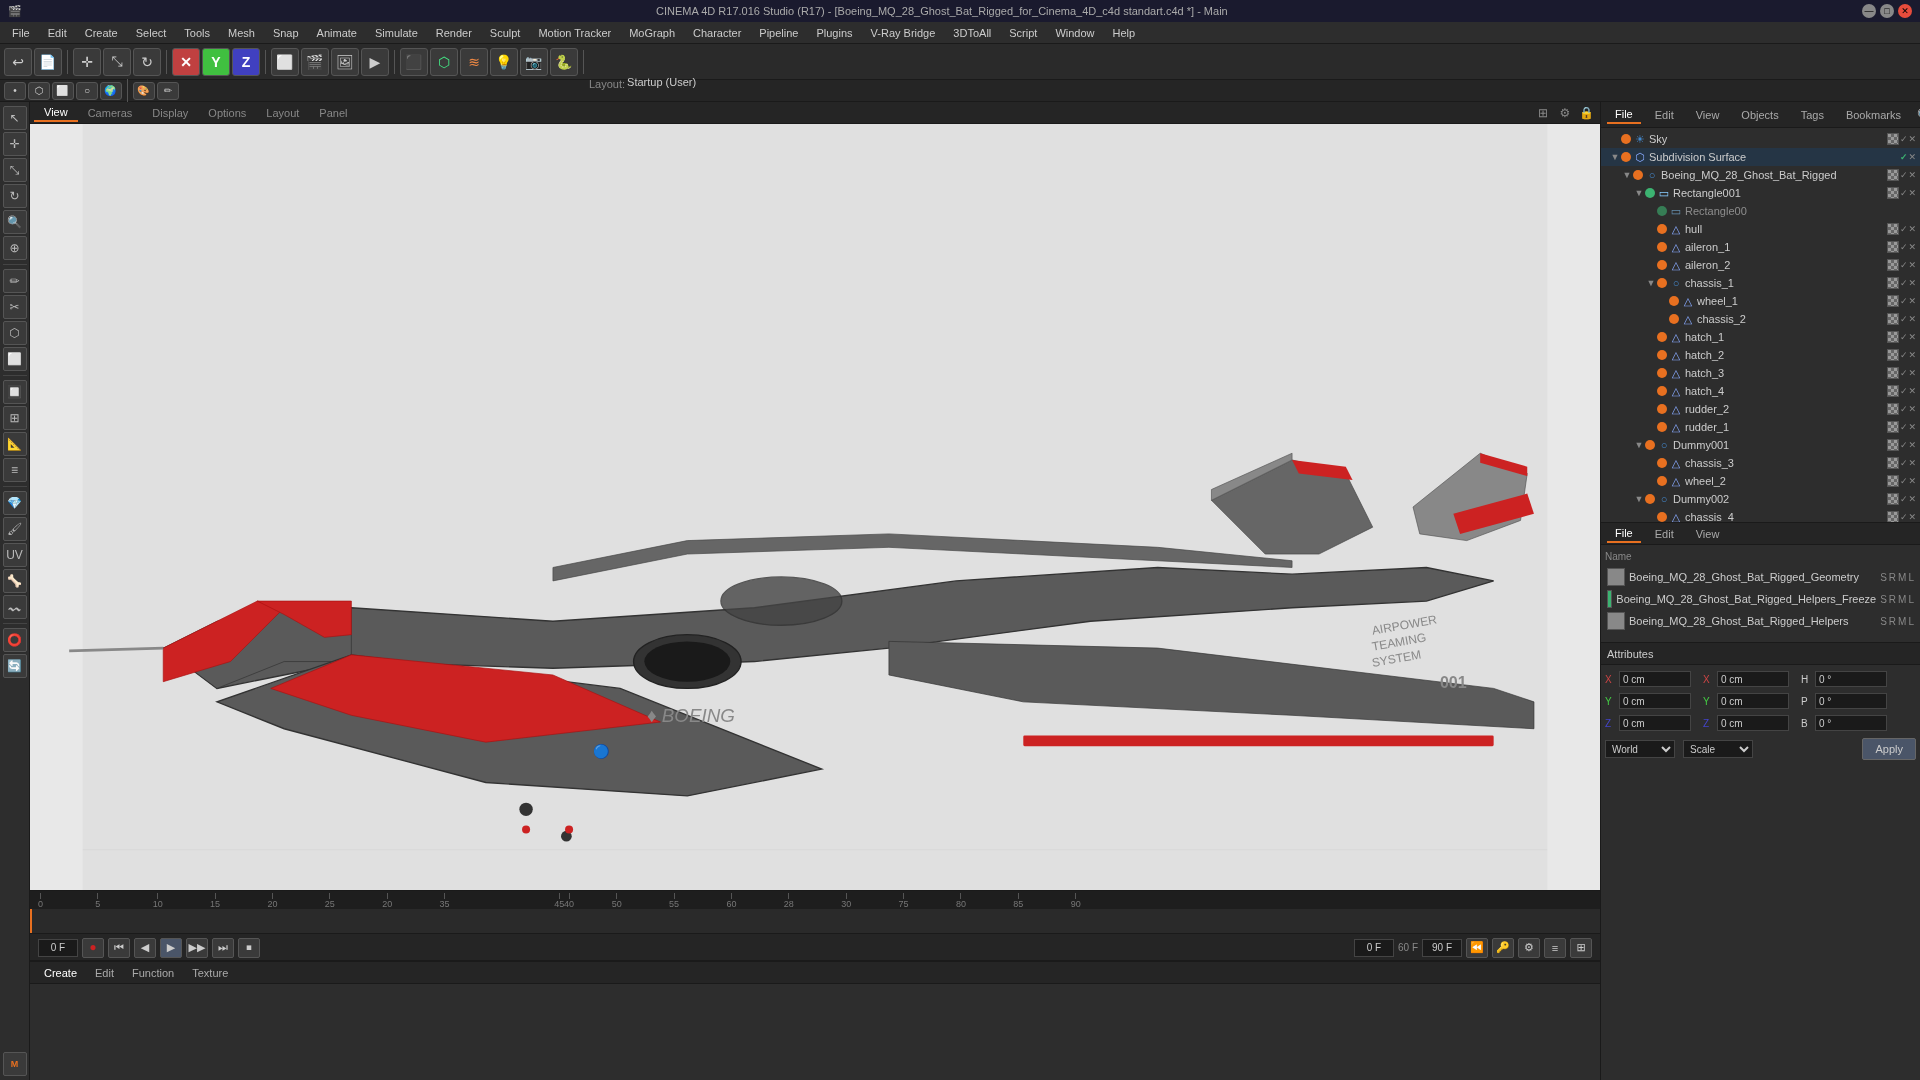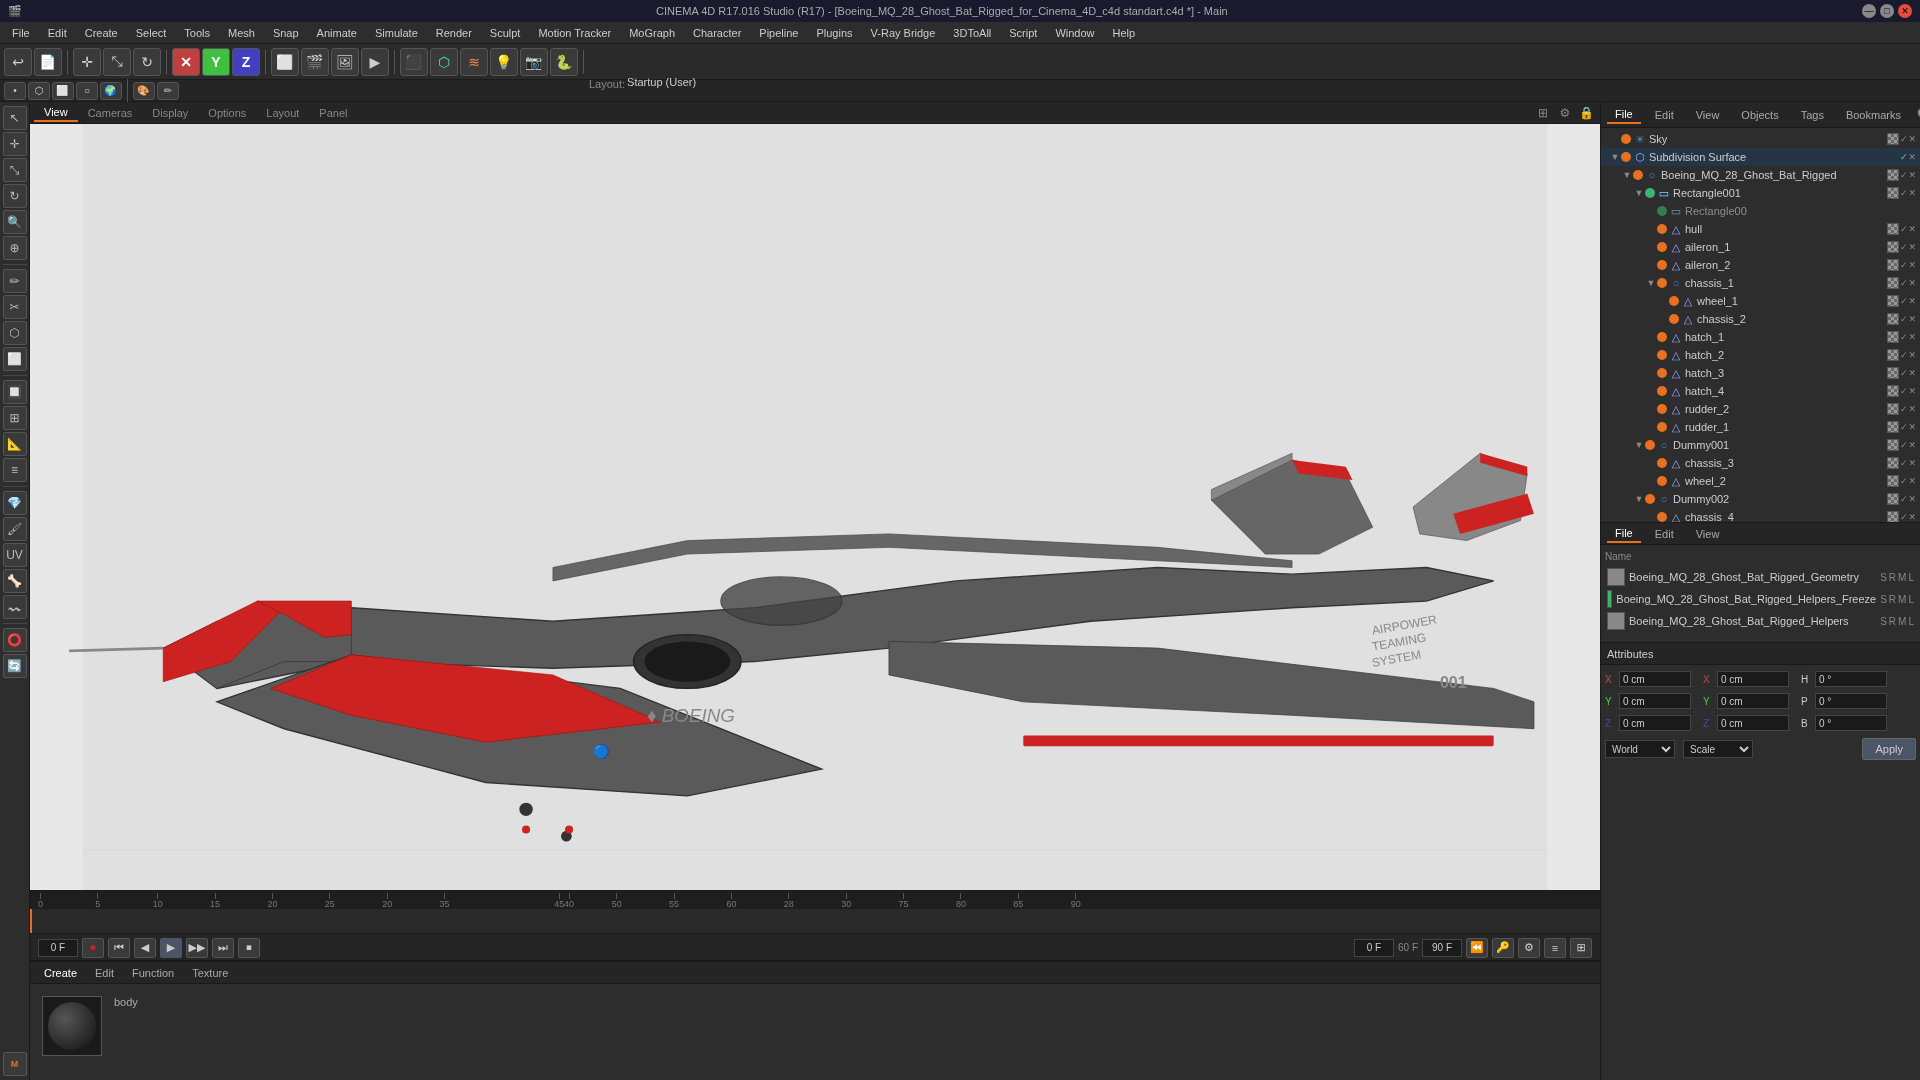--- a/index.html
+++ b/index.html
@@ -415,28 +415,20 @@
     <div style="height:120px;background:#2d2d2d;border-top:1px solid #1a1a1a;display:flex;flex-direction:column;">
       <div id="mat-editor">
         <div id="mat-editor-header">
           <div id="mat-editor-tabs">
             <span class="mat-tab active">Create</span>
             <span class="mat-tab">Edit</span>
             <span class="mat-tab">Function</span>
             <span class="mat-tab">Texture</span>
           </div>
         </div>
-        <div style="display:flex;align-items:flex-start;padding:4px;">
-          <div id="mat-preview">
-            <div id="mat-preview-sphere"></div>
-          </div>
-          <div style="padding:4px;">
-            <div id="mat-label">body</div>
-          </div>
-        </div>
       </div>
     </div>
   </div>
 
   <div id="right-panel">
 
     <div id="right-top">
       <div id="obj-manager-header">
         <span class="panel-tab active">File</span>
         <span class="panel-tab">Edit</span>

